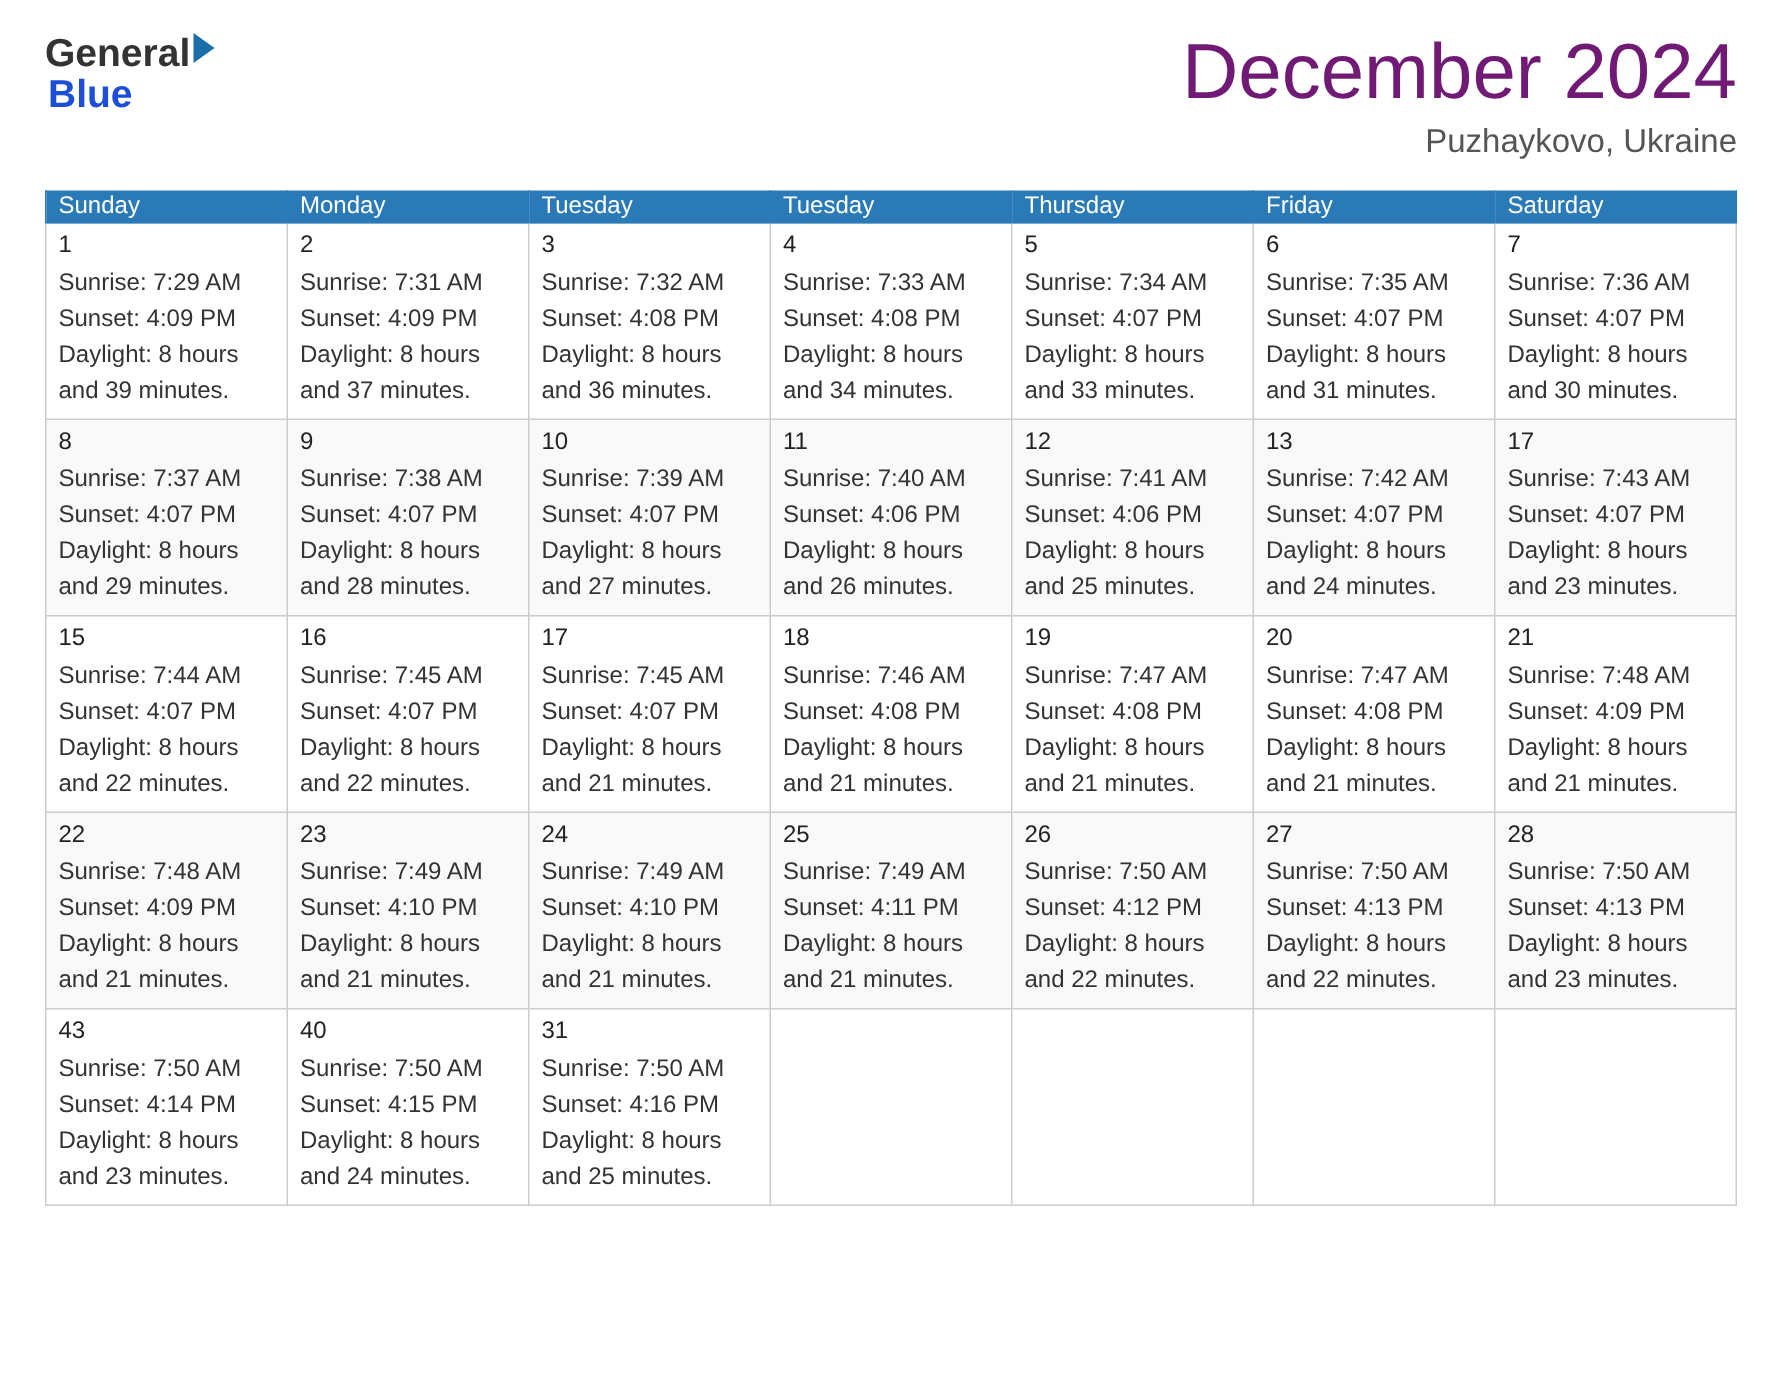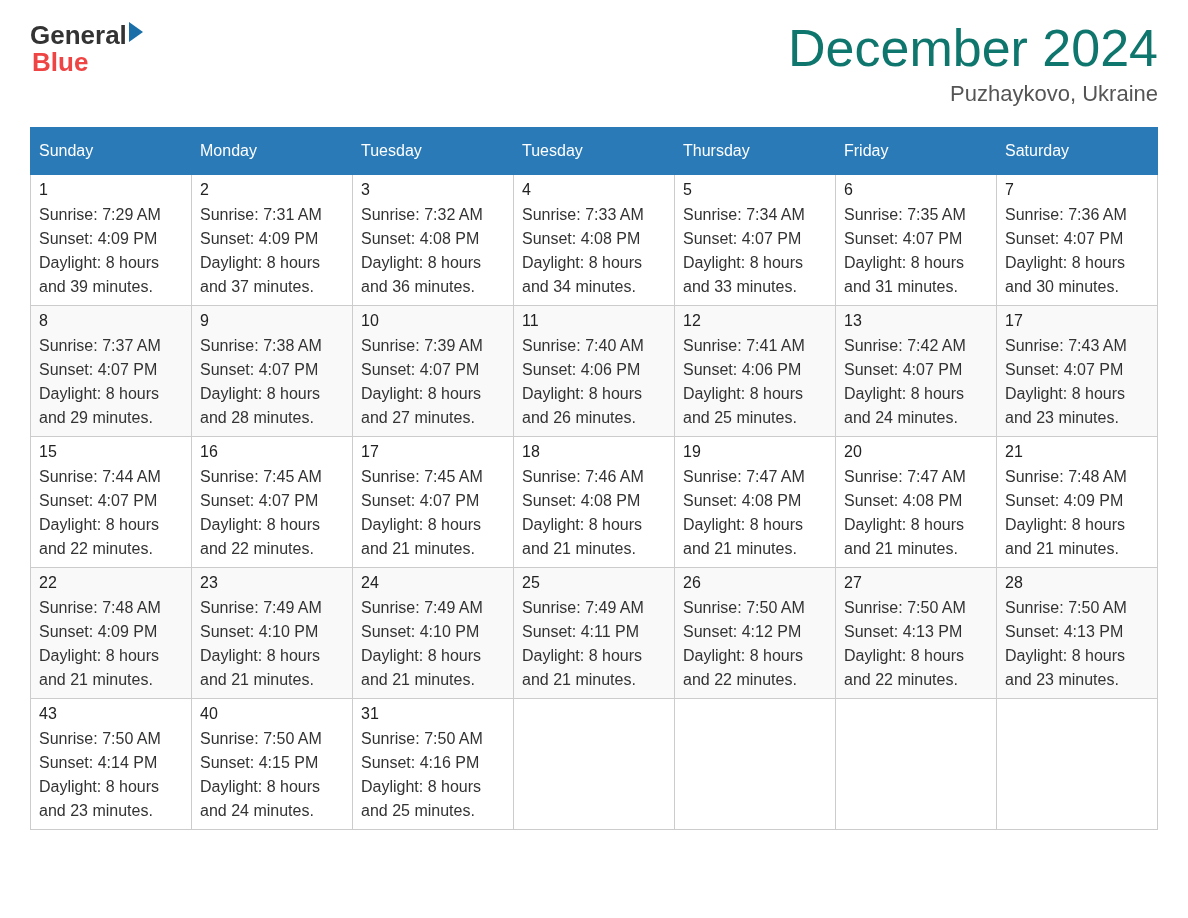--- a/index.html
+++ b/index.html
@@ -35,47 +35,47 @@
       height: 0;
       border-left: 14px solid #1a6fa8;
       border-top: 10px solid transparent;
       border-bottom: 10px solid transparent;
       margin-left: 2px;
       margin-top: 2px;
     }
     .logo-blue {
       font-size: 26px;
       font-weight: bold;
-      color: #ef4444;
+      color: #1d4ed8;
       margin-top: -4px;
       margin-left: 2px;
     }
     .title-section {
       text-align: right;
     }
     .main-title {
       font-size: 52px;
       font-weight: normal;
-      color: #0f766e;
+      color: #701a75;
       line-height: 1.1;
     }
     .subtitle {
       font-size: 22px;
       color: #555;
       margin-top: 4px;
     }
     table {
       width: 100%;
       border-collapse: collapse;
       table-layout: fixed;
     }
     thead th {
       background-color: #2a7ab8;
       color: #fff;
-      padding: 14px 8px;
+      padding: 1px 8px;
       font-size: 16px;
       font-weight: normal;
       border: 1px solid #2a7ab8;
       text-align: left;
     }
     tbody td {
       border: 1px solid #ccc;
       padding: 6px 8px;
       vertical-align: top;
       font-size: 13px;

